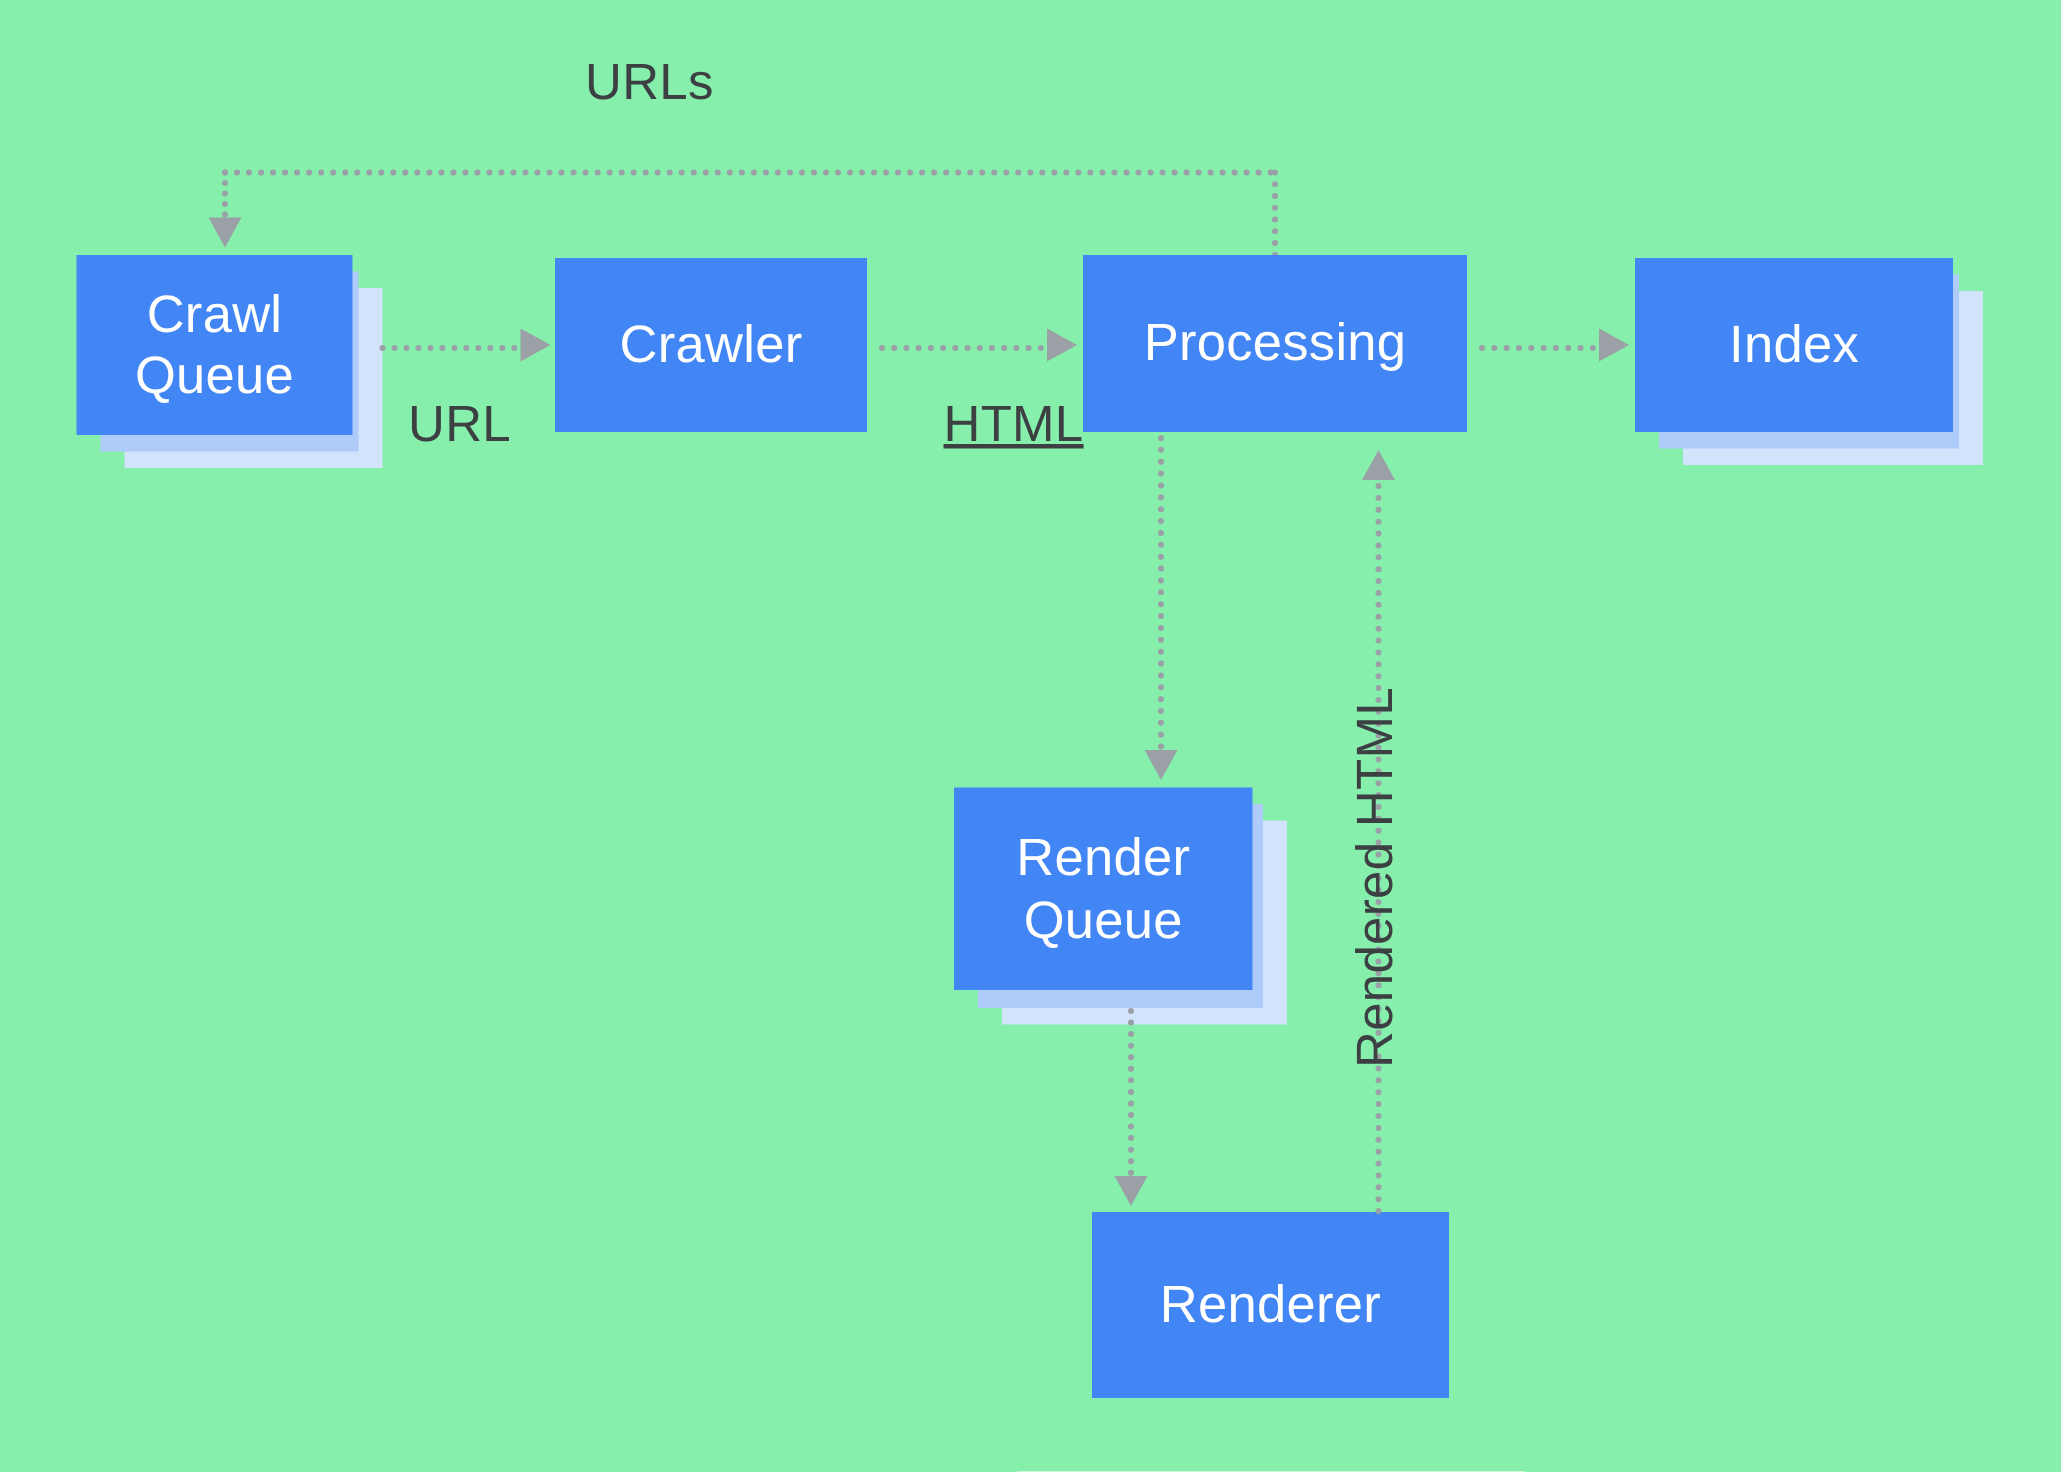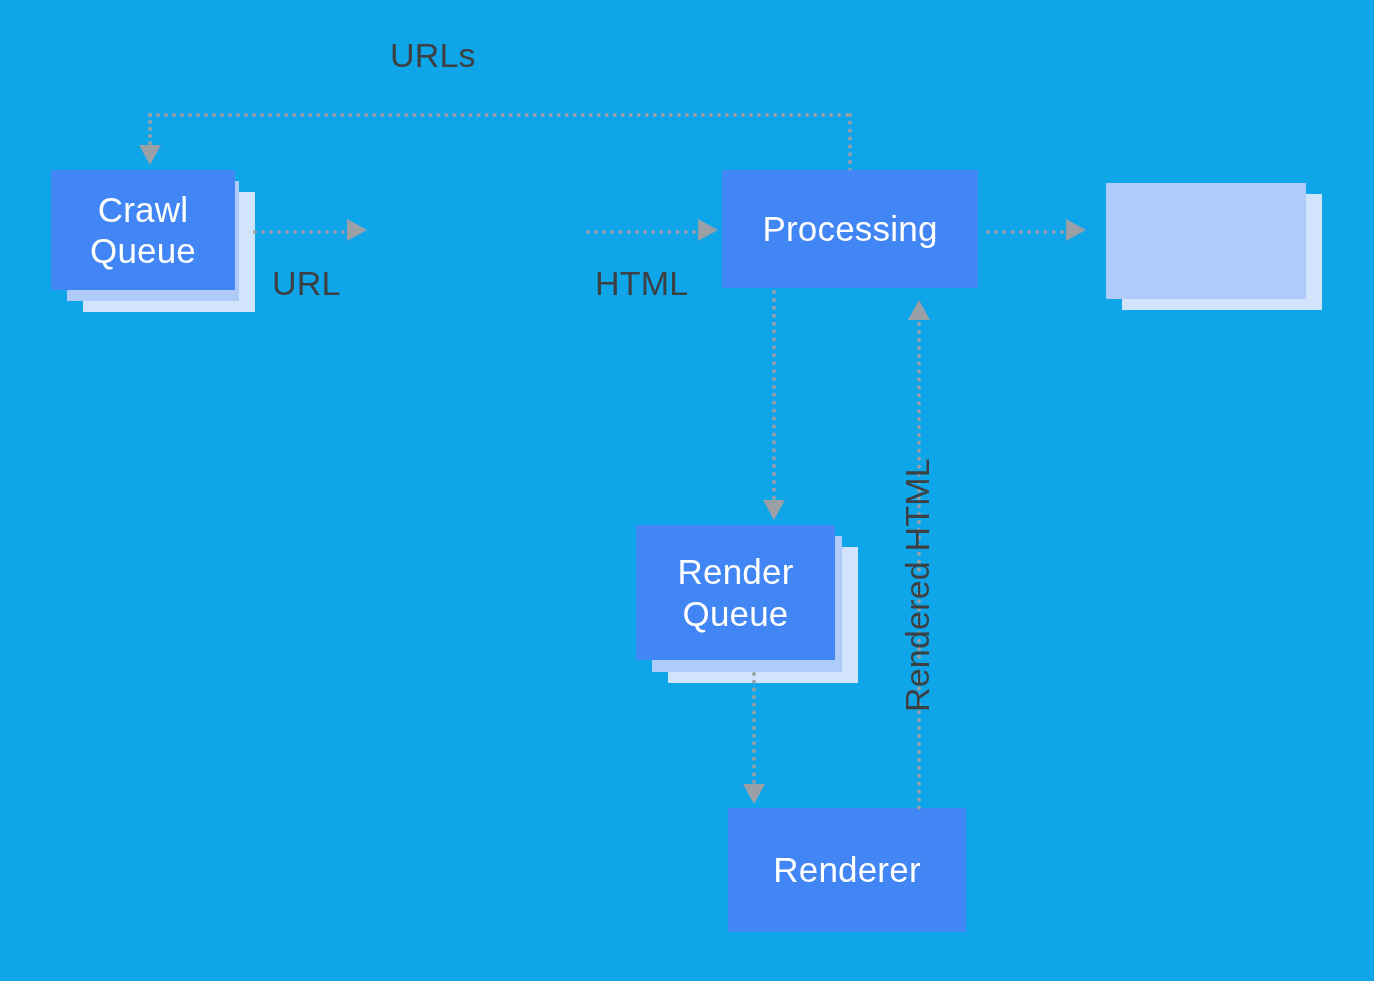--- a/index.html
+++ b/index.html
@@ -8,21 +8,21 @@
     padding: 0;
     background: #ffffff;
   }
   body {
     font-family: "Liberation Sans", sans-serif;
   }
   #canvas {
     position: relative;
     width: 1374px;
     height: 981px;
-    background: #0ea5e9;
+    background: #86efac;
     overflow: hidden;
   }
 
   
   .node {
     position: absolute;
     box-sizing: border-box;
   }
   .node .shadow2,
   .node .shadow1,
@@ -118,37 +118,45 @@
     <div class="face" style="left:0px; top:0px; width:184px; height:120px;">
       <span class="label">Crawl
 Queue</span>
     </div>
   </div>
 
   <div class="edge-h" style="left:253px; top:230px; width:92px;"></div>
   <div class="arrow arrow-right" style="left:347px; top:219px;"></div>
   <div class="edge-label" style="left:272px; top:264px;">URL</div>
 
+  <div class="node" style="left:370px; top:172px; width:208px; height:116px;">
+    <div class="face" style="left:0px; top:0px; width:208px; height:116px;">
+      <span class="label">Crawler</span>
+    </div>
+  </div>
 
   <div class="edge-h" style="left:586px; top:230px; width:110px;"></div>
   <div class="arrow arrow-right" style="left:698px; top:219px;"></div>
-  <div class="edge-label" style="left:595px; top:264px;">HTML</div>
+  <div class="edge-label" style="left:629px; top:264px;text-decoration:underline;">HTML</div>
 
   <div class="node" style="left:722px; top:170px; width:256px; height:118px;padding-left:16px;">
     <div class="face" style="left:0px; top:0px; width:256px; height:118px;">
       <span class="label">Processing</span>
     </div>
   </div>
 
   <div class="edge-h" style="left:986px; top:230px; width:78px;"></div>
   <div class="arrow arrow-right" style="left:1066px; top:219px;"></div>
 
   <div class="node" style="left:1090px; top:172px; width:232px; height:138px;">
     <div class="shadow2" style="left:32px; top:22px; width:200px; height:116px;"></div>
     <div class="shadow1" style="left:16px; top:11px; width:200px; height:116px;"></div>
+    <div class="face" style="left:0px; top:0px; width:212px; height:116px;">
+      <span class="label">Index</span>
+    </div>
   </div>
 
   <div class="edge-v" style="left:772px; top:290px; height:210px;"></div>
   <div class="arrow arrow-down" style="left:763px; top:500px;"></div>
 
   <div class="node" style="left:636px; top:525px; width:222px; height:194px;">
     <div class="shadow2" style="left:32px; top:22px; width:190px; height:136px;"></div>
     <div class="shadow1" style="left:16px; top:11px; width:190px; height:136px;"></div>
     <div class="face" style="left:0px; top:0px; width:199px; height:135px;">
       <span class="label">Render

